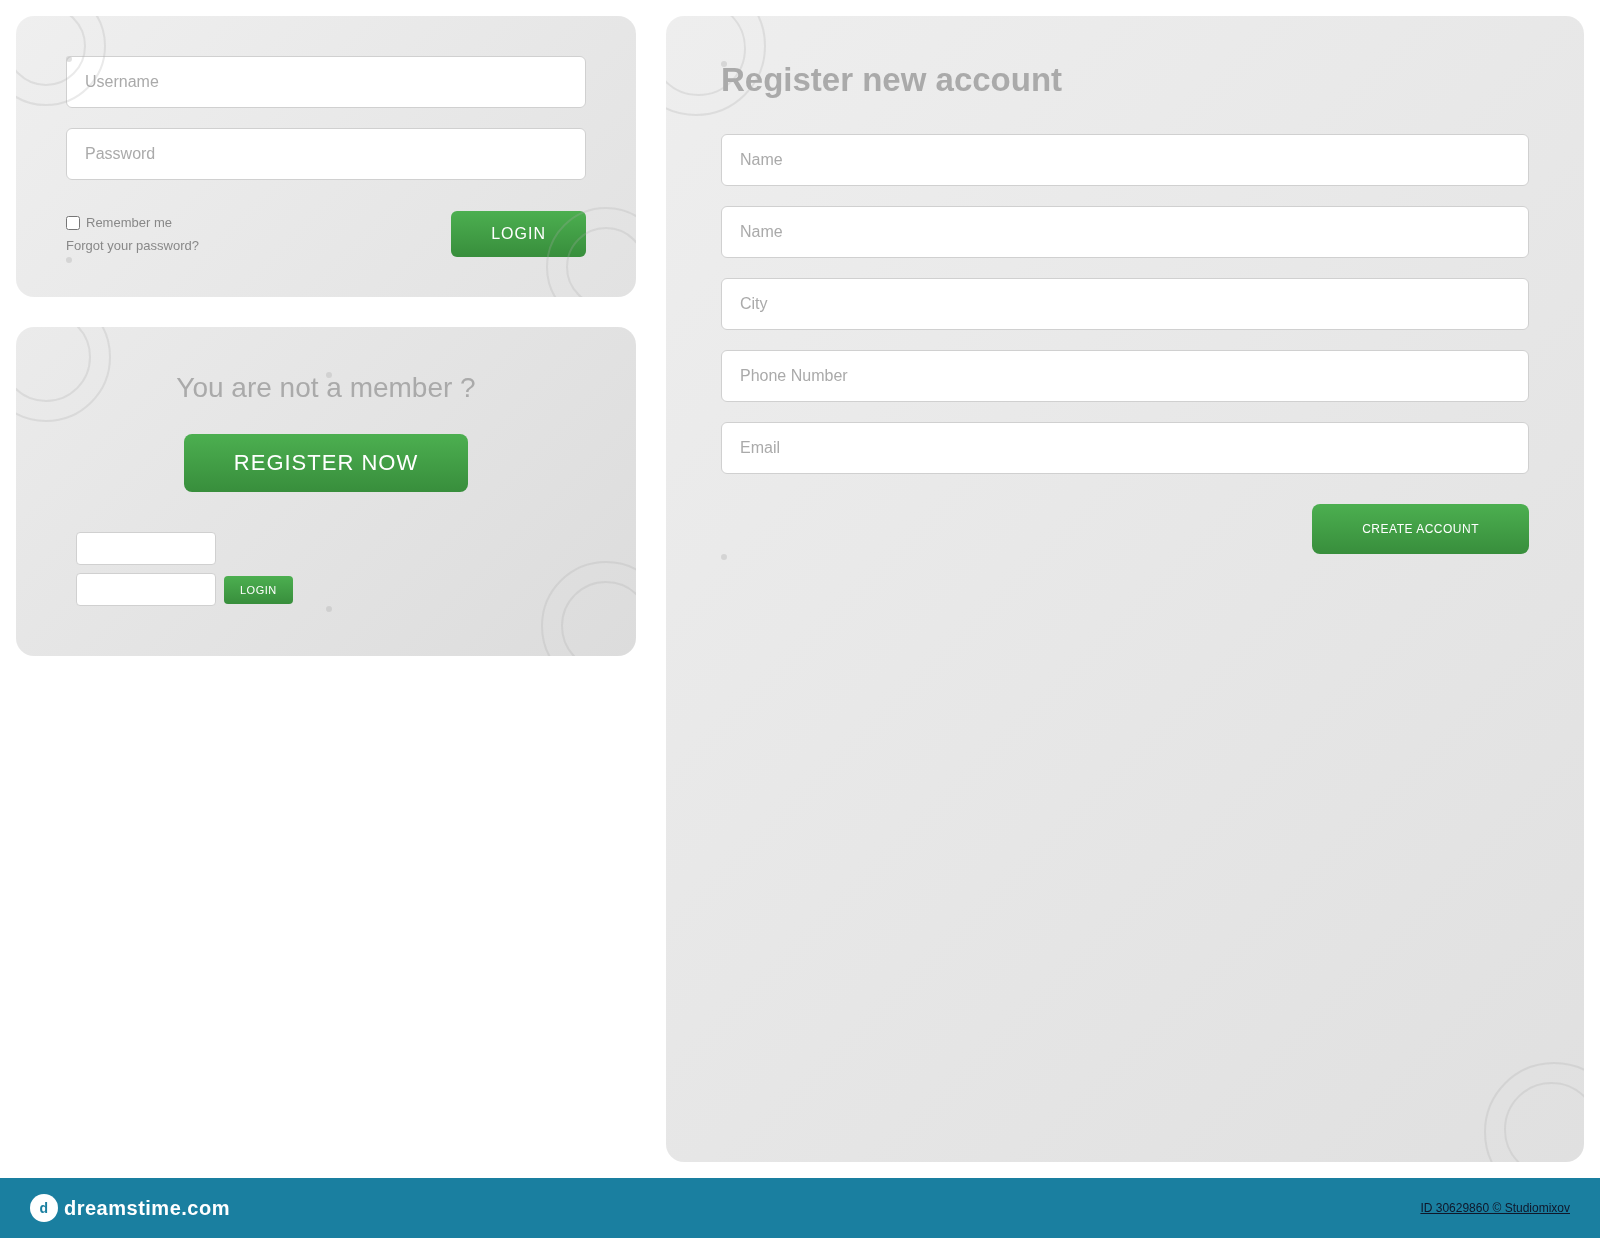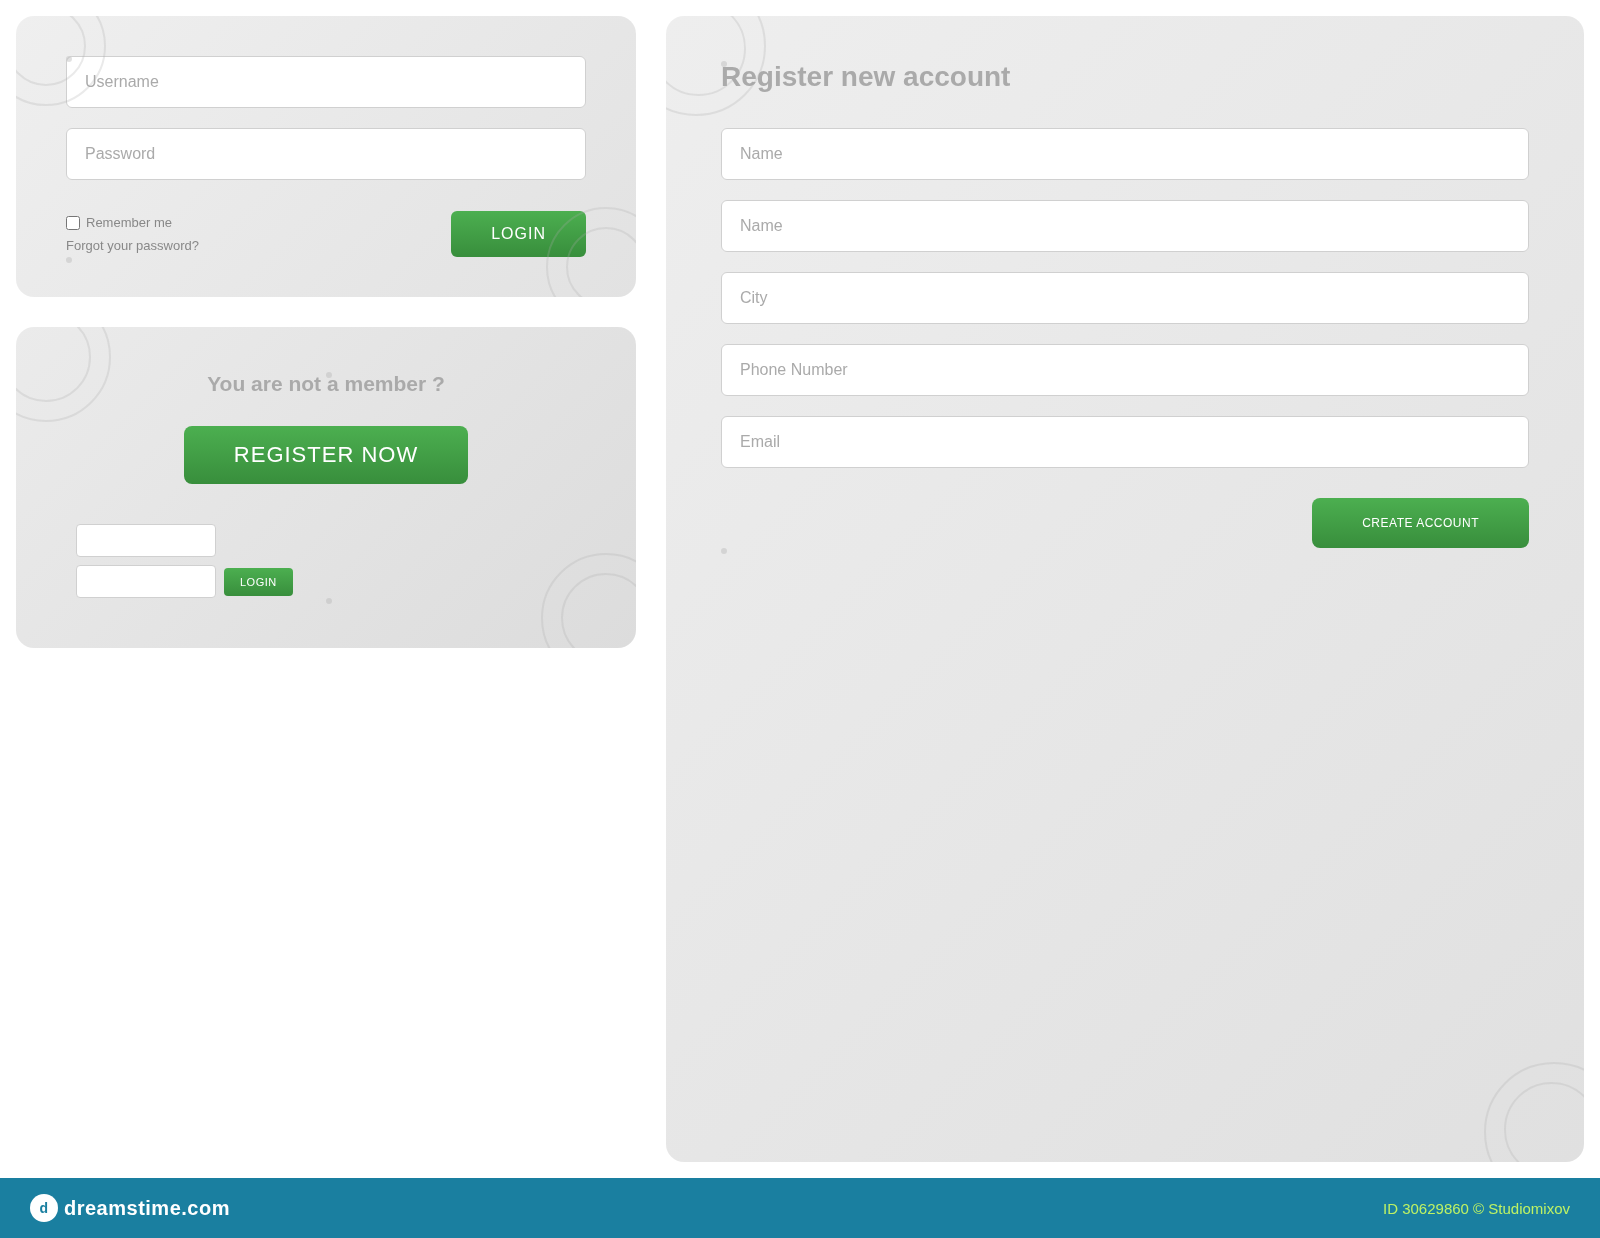--- a/index.html
+++ b/index.html
@@ -127,23 +127,23 @@
     }
 
     
     .not-member-panel {
       background: linear-gradient(135deg, #ebebeb 0%, #dcdcdc 100%);
       text-align: center;
       padding: 45px 40px 50px;
     }
 
     .not-member-title {
-      font-size: 21px;
+      font-size: 28px;
       color: #aaa;
-      font-weight: bold;
+      font-weight: normal;
       margin-bottom: 30px;
     }
 
     .btn-register-now {
       padding: 16px 50px;
       font-size: 22px;
       border-radius: 8px;
       margin-bottom: 40px;
     }
 
@@ -179,21 +179,21 @@
       letter-spacing: 0.5px;
     }
 
     
     .register-panel {
       background: linear-gradient(135deg, #eeeeee 0%, #e0e0e0 100%);
       padding: 45px 55px 50px;
     }
 
     .register-title {
-      font-size: 28px;
+      font-size: 33px;
       color: #aaa;
       font-weight: bold;
       margin-bottom: 35px;
     }
 
     .name-row {
       display: flex;
       gap: 20px;
       margin-bottom: 20px;
     }
@@ -252,22 +252,23 @@
       border-radius: 50%;
       display: flex;
       align-items: center;
       justify-content: center;
       font-size: 14px;
       font-weight: bold;
       color: #1a7fa0;
     }
 
     .footer-right {
-      color: #bef264;
-      font-size: 15px;
+      color: #0f172a;
+      font-size: 12px;
+      text-decoration: underline;
     }
   </style>
 </head>
 <body>
 
 <div class="main-content">
 
   <div class="left-column">
 
     <div class="panel login-panel">

